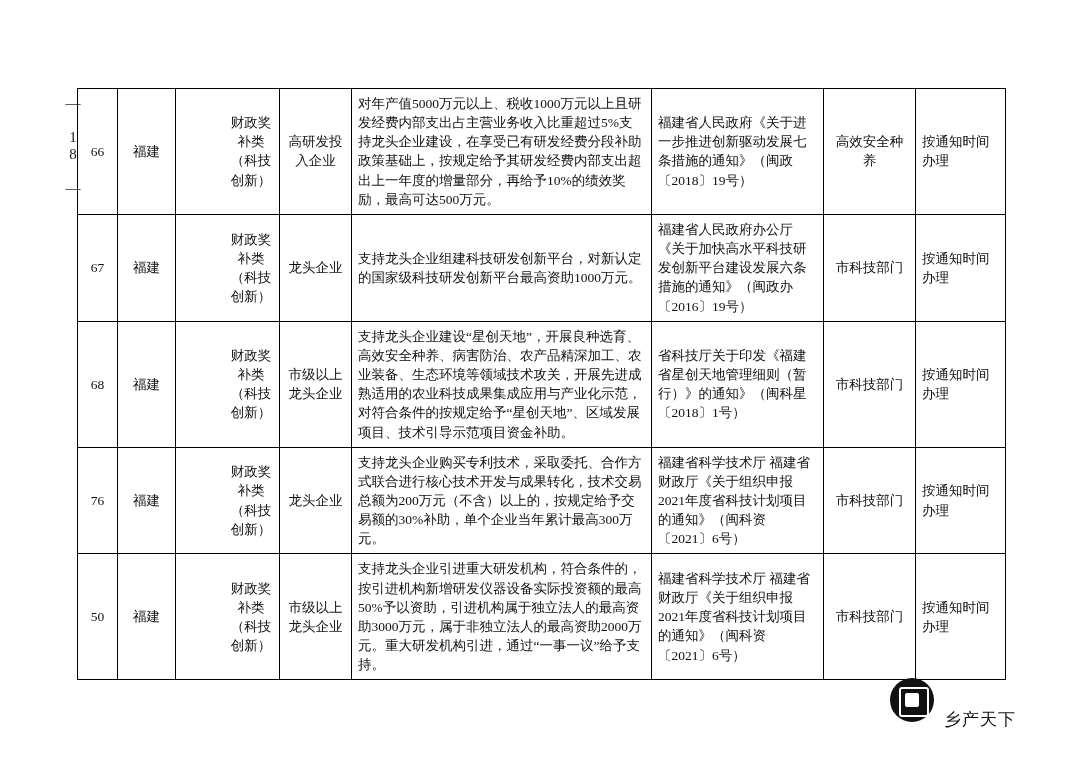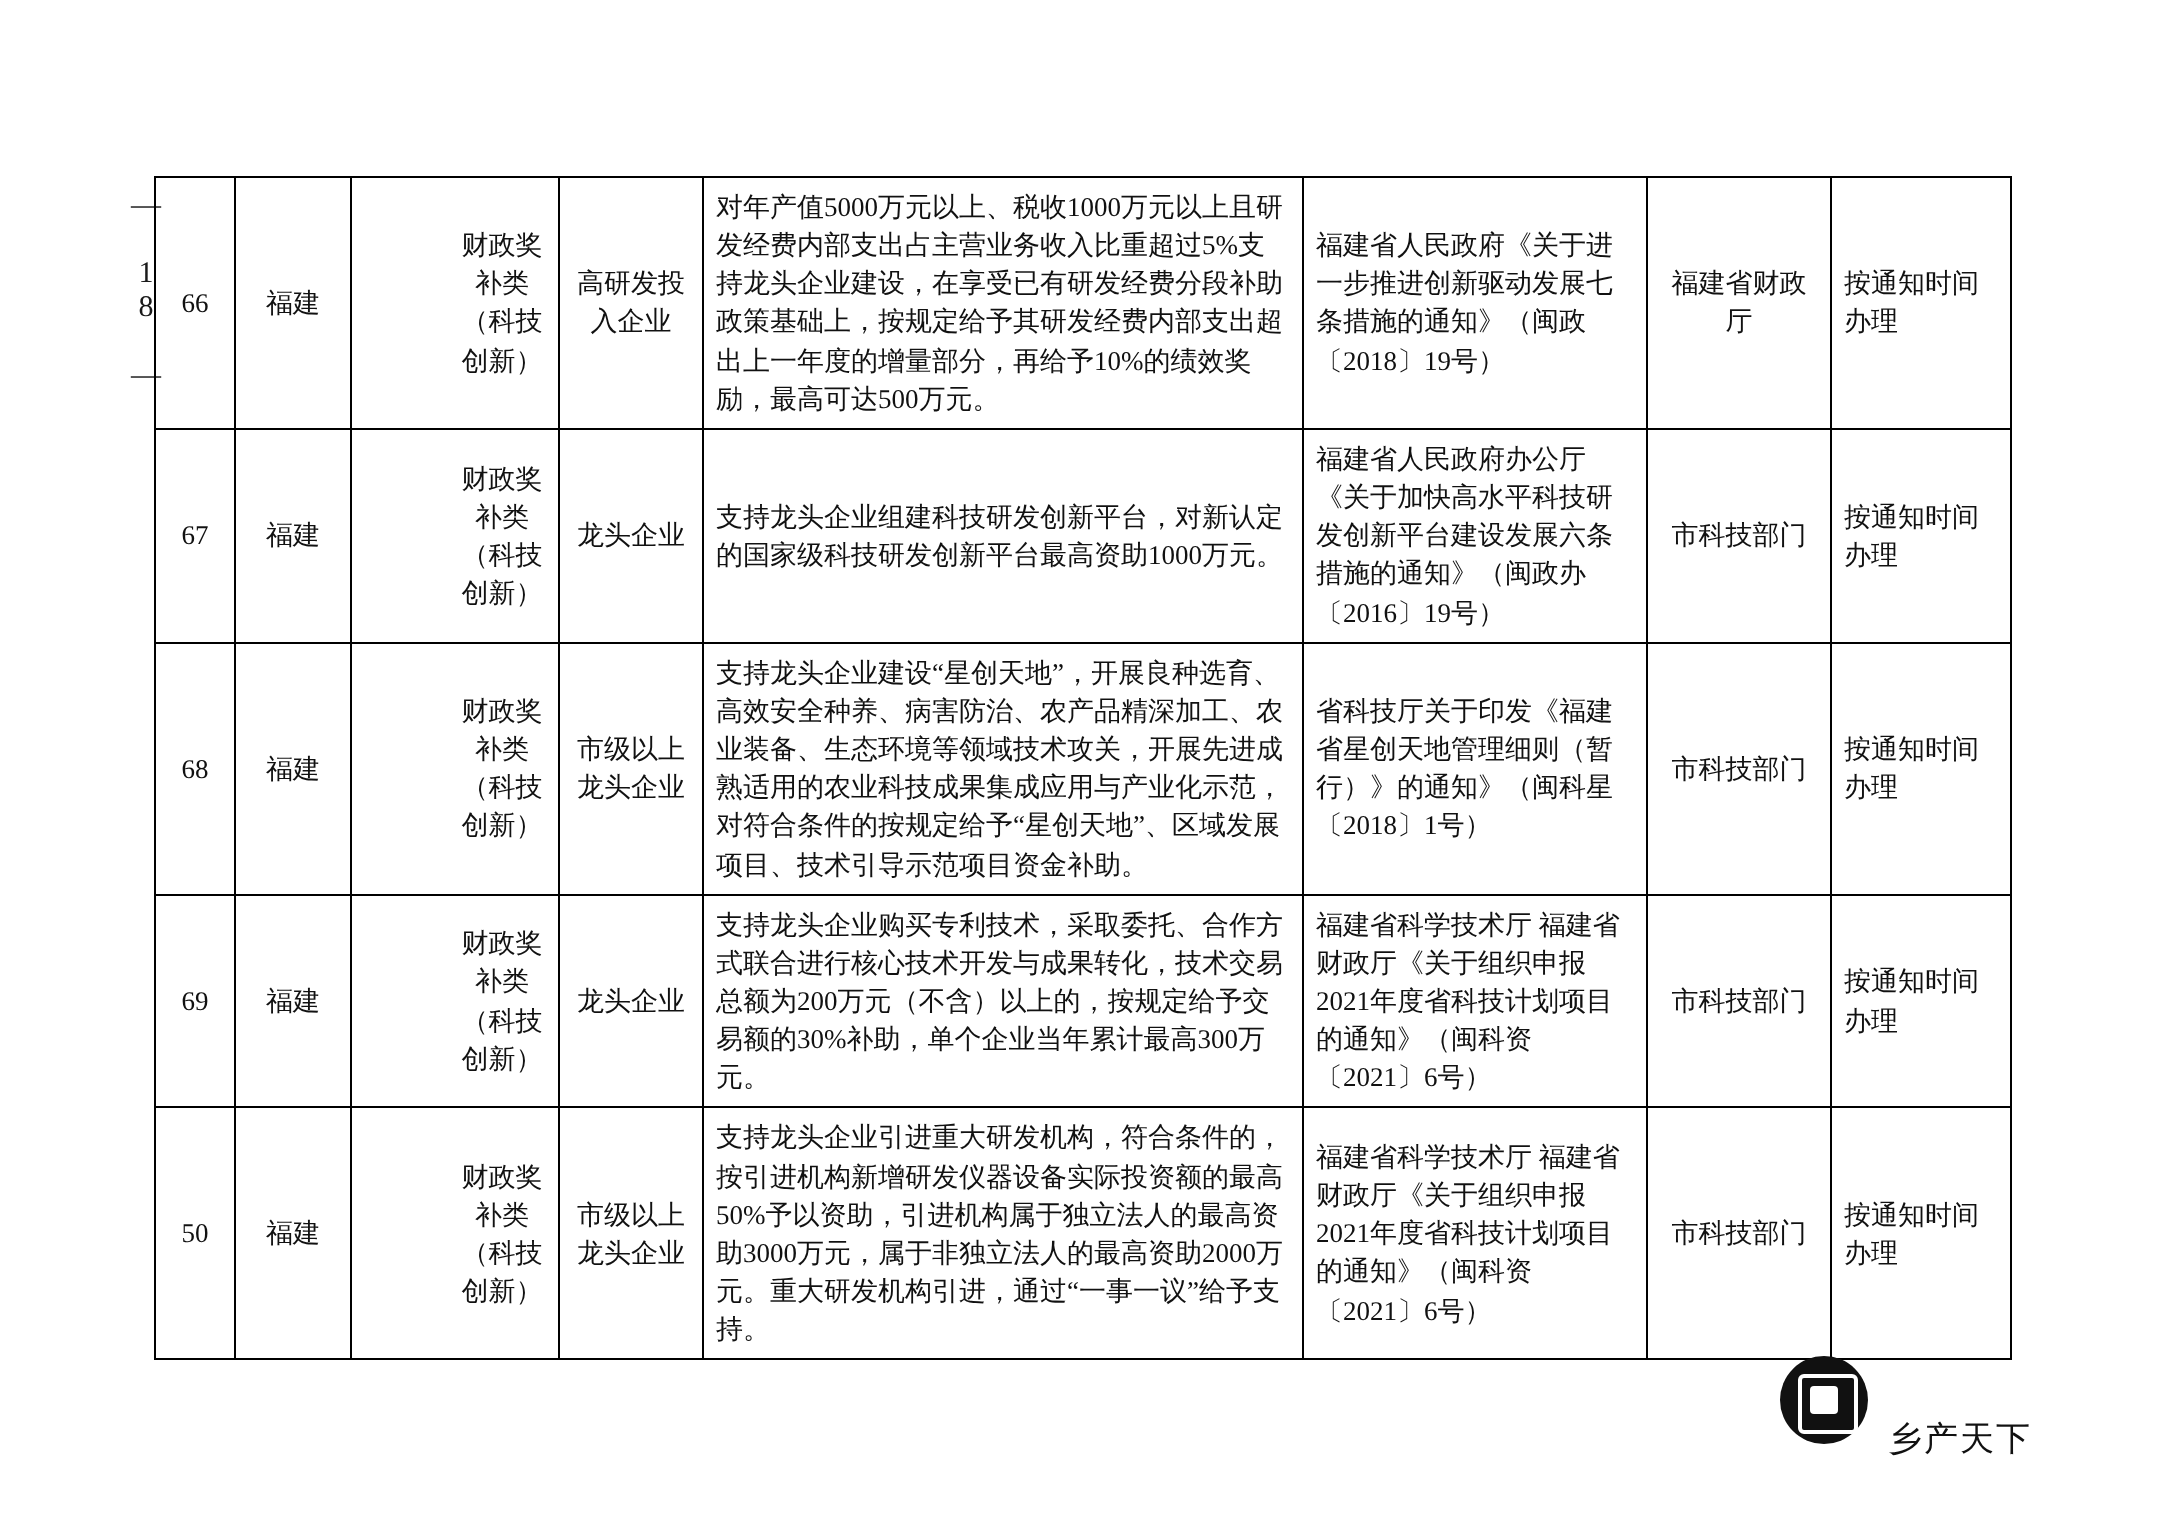--- a/index.html
+++ b/index.html
@@ -127,21 +127,21 @@
       <tr>
         <td class="c-num">66</td>
         <td class="c-region">福建</td>
         <td class="c-category">
           <span class="cat-line">财政奖补类</span>
           <span class="cat-line">（科技创新）</span>
         </td>
         <td class="c-target">高研发投入企业</td>
         <td class="c-desc just">对年产值5000万元以上、税收1000万元以上且研发经费内部支出占主营业务收入比重超过5%支持龙头企业建设，在享受已有研发经费分段补助政策基础上，按规定给予其研发经费内部支出超出上一年度的增量部分，再给予10%的绩效奖励，最高可达500万元。</td>
         <td class="c-basis just">福建省人民政府《关于进一步推进创新驱动发展七条措施的通知》（闽政〔2018〕19号）</td>
-        <td class="c-dept">福建省财政厅</td>
+        <td class="c-dept">高效安全种养</td>
         <td class="c-time">按通知时间办理</td>
       </tr>
       <tr>
         <td class="c-num">67</td>
         <td class="c-region">福建</td>
         <td class="c-category">
           <span class="cat-line">财政奖补类</span>
           <span class="cat-line">（科技创新）</span>
         </td>
         <td class="c-target">龙头企业</td>
@@ -157,21 +157,21 @@
           <span class="cat-line">财政奖补类</span>
           <span class="cat-line">（科技创新）</span>
         </td>
         <td class="c-target">市级以上龙头企业</td>
         <td class="c-desc just">支持龙头企业建设“星创天地”，开展良种选育、高效安全种养、病害防治、农产品精深加工、农业装备、生态环境等领域技术攻关，开展先进成熟适用的农业科技成果集成应用与产业化示范，对符合条件的按规定给予“星创天地”、区域发展项目、技术引导示范项目资金补助。</td>
         <td class="c-basis just">省科技厅关于印发《福建省星创天地管理细则（暂行）》的通知》（闽科星〔2018〕1号）</td>
         <td class="c-dept">市科技部门</td>
         <td class="c-time">按通知时间办理</td>
       </tr>
       <tr>
-        <td class="c-num">69</td>
+        <td class="c-num">76</td>
         <td class="c-region">福建</td>
         <td class="c-category">
           <span class="cat-line">财政奖补类</span>
           <span class="cat-line">（科技创新）</span>
         </td>
         <td class="c-target">龙头企业</td>
         <td class="c-desc just">支持龙头企业购买专利技术，采取委托、合作方式联合进行核心技术开发与成果转化，技术交易总额为200万元（不含）以上的，按规定给予交易额的30%补助，单个企业当年累计最高300万元。</td>
         <td class="c-basis just">福建省科学技术厅 福建省财政厅《关于组织申报2021年度省科技计划项目的通知》（闽科资〔2021〕6号）</td>
         <td class="c-dept">市科技部门</td>
         <td class="c-time">按通知时间办理</td>

